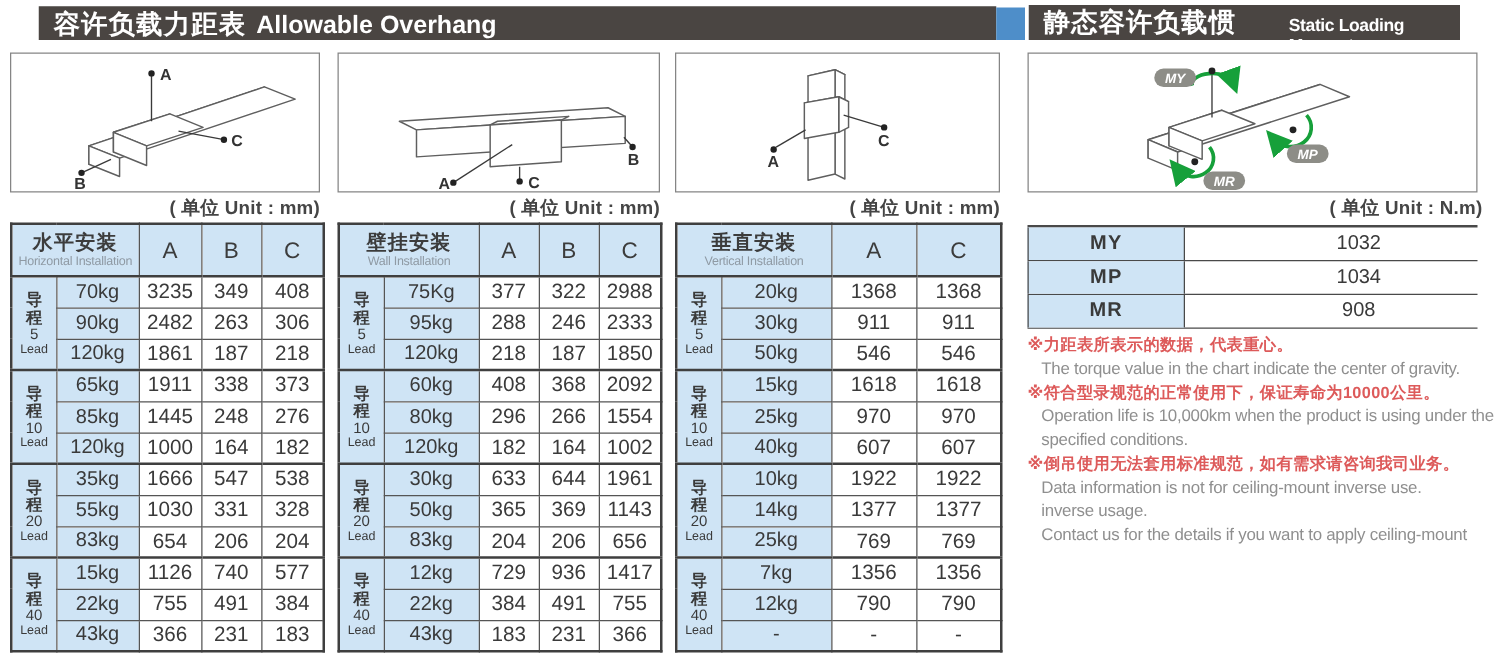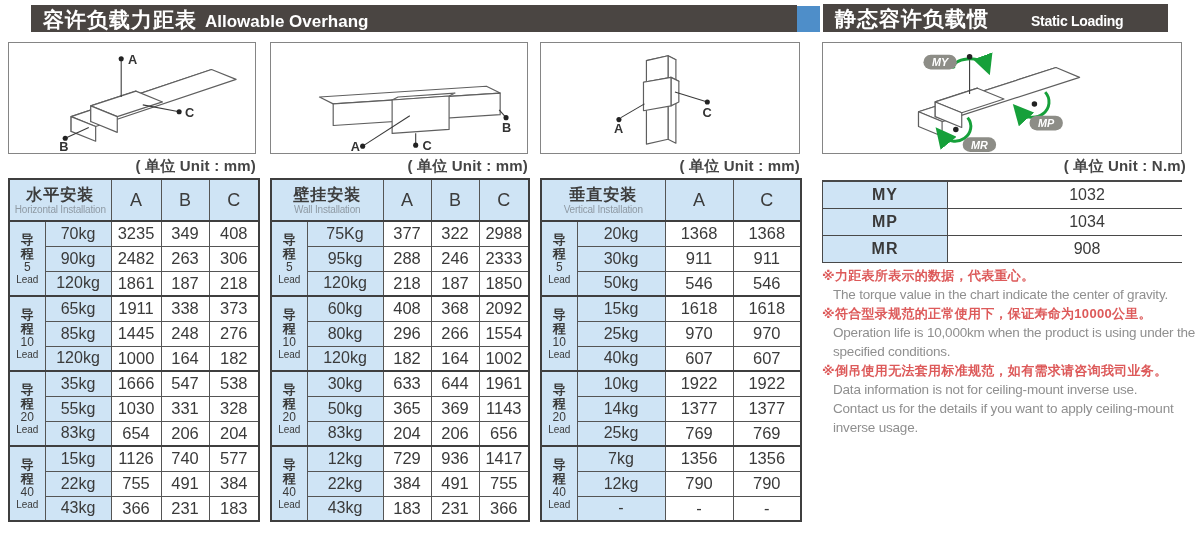--- a/index.html
+++ b/index.html
@@ -6,21 +6,21 @@
   html,body { background:#ffffff; }
   body { font-family:"Liberation Sans","DejaVu Sans",sans-serif; color:#3a3a3a; }
   .page { position:relative; width:1200px; height:533px; background:#fff; overflow:hidden; }
 
   
   .sec-hdr { position:absolute; top:4px; height:28px; display:flex; align-items:stretch; }
   .hdr-accent { width:23px; background:#4e8ec9; margin-right:3px; margin-top:2px; }
   .hdr-bar { flex:1; background:#4a4542; display:flex; align-items:baseline; padding:3px 6px 0 12px; }
   .hdr-zh { color:#fff; font-weight:bold; font-size:21px; line-height:24px; letter-spacing:1px; }
   .hdr-en { color:#fff; font-weight:bold; margin-left:8px; }
-  .hdr-en.big { font-size:17px; }
+  .hdr-en.big { font-size:20px; }
   .hdr-en.small { font-size:14px; letter-spacing:-0.3px;margin-left:40px; }
 
   
   .dbox { position:absolute; top:42px; height:112px; border:1.5px solid #858585; background:#fff; }
   .dbox svg { display:block; width:100%; height:100%; }
   .pt-label { font-size:13px; font-weight:bold; fill:#333; }
   .badge-txt { font-size:11px; font-weight:bold; font-style:italic; fill:#fff; text-anchor:middle; }
 
   
   .unit { position:absolute; top:157px; height:18px; text-align:right; font-size:15px; font-weight:bold; color:#454545; letter-spacing:0.2px; }
@@ -554,17 +554,17 @@
   </div>
 
   <div class="notes">
       <div class="note-zh">※力距表所表示的数据，代表重心。</div>
       <div class="note-en">The torque value in the chart indicate the center of gravity.</div>
       <div class="note-zh">※符合型录规范的正常使用下，保证寿命为10000公里。</div>
       <div class="note-en">Operation life is 10,000km when the product is using under the</div>
       <div class="note-en">specified conditions.</div>
       <div class="note-zh">※倒吊使用无法套用标准规范，如有需求请咨询我司业务。</div>
       <div class="note-en">Data information is not for ceiling-mount inverse use.</div>
+      <div class="note-en">inverse usage.</div>
       <div class="note-en">Contact us for the details if you want to apply ceiling-mount</div>
-      <div class="note-en">inverse usage.</div>
     </div>
 
 </div>
 
 </body></html>

